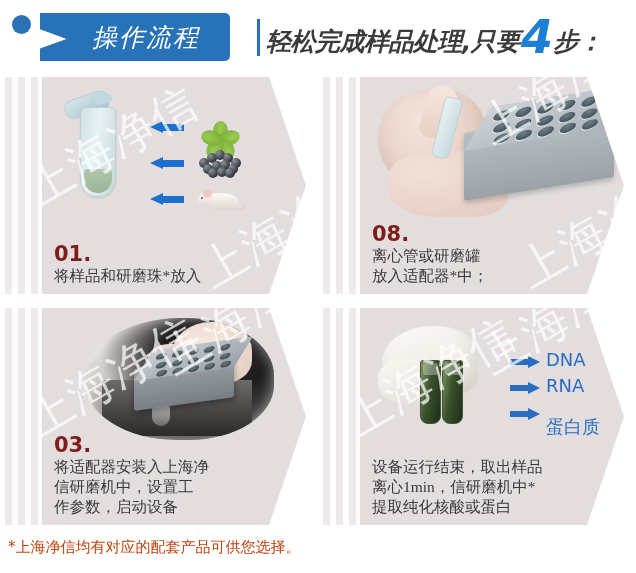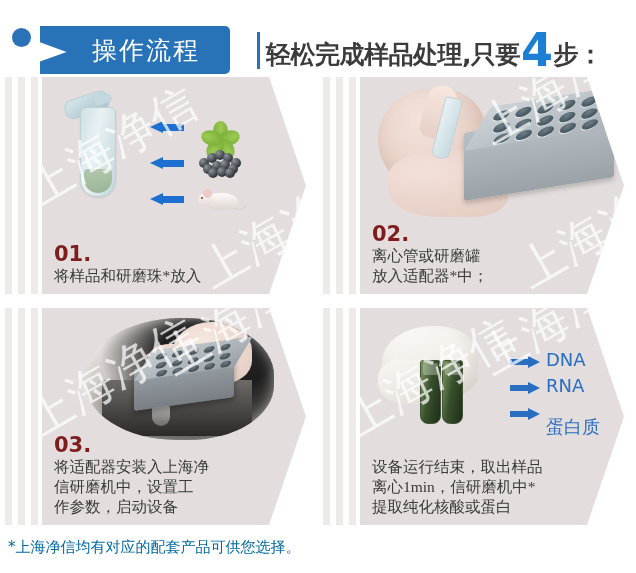--- a/index.html
+++ b/index.html
@@ -6,21 +6,21 @@
   body{
     width:636px;height:573px;
     background:#ffffff;
     font-family:"Liberation Sans","DejaVu Sans",sans-serif;
     overflow:hidden;
     position:relative;
   }
   .page{position:relative;width:636px;height:573px;}
 
   
-  .header{position:absolute;left:0;top:16px;width:516px;height:68px;}
+  .header{position:absolute;left:0;top:3px;width:516px;height:68px;font-style:italic;}
   .hdr-dot{
     position:absolute;left:12px;top:12px;width:19px;height:19px;
     border-radius:50%;background:#2a72b5;
   }
   .banner{
     position:absolute;left:40px;top:10px;width:190px;height:48px;
     background:#2873b8;
     border-top-right-radius:5px;border-bottom-right-radius:5px;
     -webkit-clip-path:polygon(0 0,100% 0,100% 100%,0 100%,0 74%,14% 54%,0 34%);
     clip-path:polygon(0 0,100% 0,100% 100%,0 100%,0 74%,14% 54%,0 34%);
@@ -290,21 +290,21 @@
   }
   .p4-lbl{
     position:absolute;font-size:18px;color:#2a6ec2;
     font-family:"DejaVu Sans","Liberation Sans",sans-serif;
     white-space:nowrap;
   }
 
   
   .footer{
     position:absolute;left:8px;top:538px;
-    font-size:15px;color:#0369a1;white-space:nowrap;
+    font-size:15px;color:#c2410c;white-space:nowrap;
     font-family:"DejaVu Sans","Liberation Sans",sans-serif;
   }
 </style>
 </head>
 <body>
 
 <div class="page">
 
   <div class="header">
     <div class="hdr-dot"></div>
@@ -409,21 +409,21 @@
                 <i style="left:70px;top:29px"></i>
                 <i style="left:92px;top:29px"></i>
                 <i style="left:114px;top:29px"></i>
             </div>
           </div>
           <div class="wm b">上海净信</div>
           <div class="wm c">上海净信</div>
         </div>
 
         <div class="caption">
-          <div class="cap-num">02.</div>
+          <div class="cap-num">08.</div>
           <div class="cap-line">离心管或研磨罐</div>
           <div class="cap-line">放入适配器*中；</div>
         </div>
       </div>
     </div>
 
     <div class="cell c3">
       <div class="strip s1"></div>
       <div class="strip s2"></div>
       <div class="strip s3"></div>

